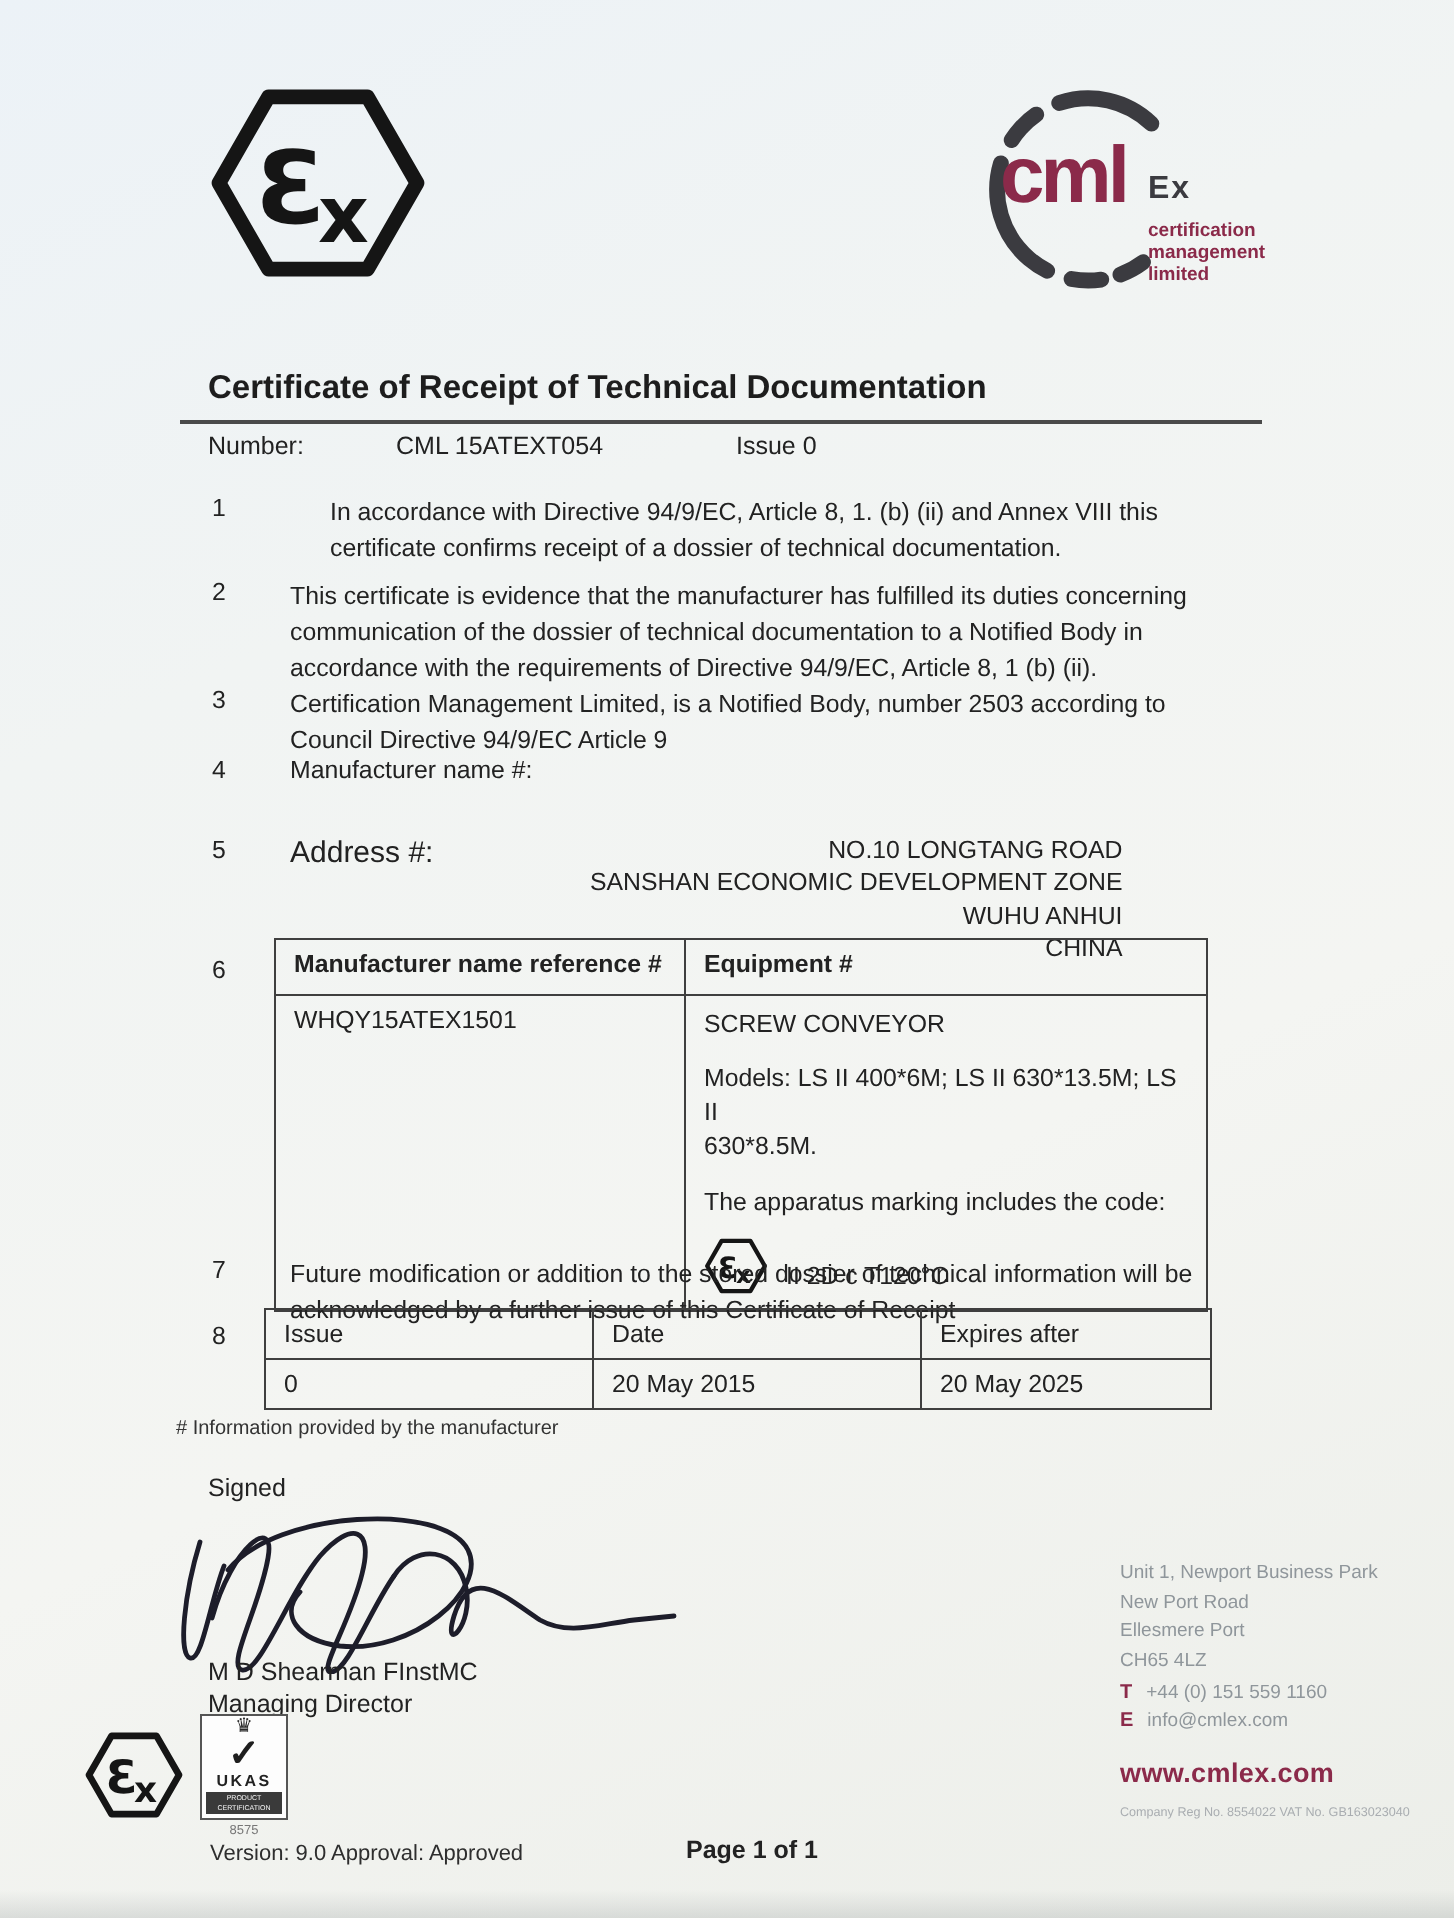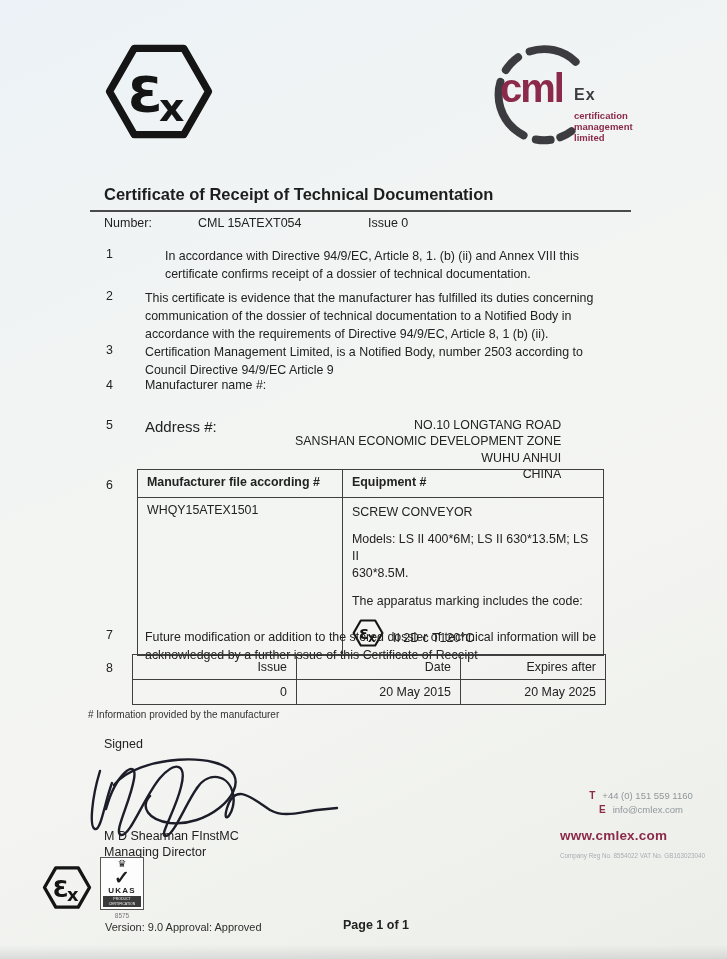--- a/index.html
+++ b/index.html
@@ -54,21 +54,21 @@
   .file-table th { font-weight:bold; height:17px; }
   .file-table .col1 { width:186px; }
   .equip-line { margin:2px 0 12px 0; }
   .models-line { margin:0 0 12px 0; white-space:pre-line; line-height:17px; }
   .marking-intro { margin:0 0 10px 0; }
   .marking-row { display:flex; align-items:flex-end; gap:9px; margin-bottom:2px; }
   .ex-small { width:32px; height:30px; flex:0 0 auto; }
   .marking-code { padding-bottom:3px; }
 
   .issue-table { left:132px; top:654px; width:474px; }
-  .issue-table th, .issue-table td { border:1.4px solid #3f3f3f; padding:4px 9px; text-align:right; font-weight:normal; height:16px; }
+  .issue-table th, .issue-table td { border:1.4px solid #3f3f3f; padding:4px 9px; text-align:left; font-weight:normal; height:16px; }
   .issue-table .ic1 { width:145px; } .issue-table .ic2 { width:145px; }
 
   .footnote { left:88px; top:709px; font-size:10px; color:#333; }
 
   
   .signed-label { left:104px; top:737px; font-size:12.5px; }
   .sig-svg { left:84px; top:751px; width:256px; height:86px; }
   .sig-name { left:104px; top:829px; font-size:12.5px; }
   .sig-role { left:104px; top:845px; font-size:12.5px; }
 
@@ -81,21 +81,21 @@
   .ukas-name { font-size:8px; font-weight:bold; letter-spacing:1.2px; color:#222; }
   .ukas-strip { margin-top:1px; background:#3a3a3a; color:#f5f5f5; font-size:3.5px; line-height:4.5px; padding:1px 0; white-space:pre-line; }
   .ukas-number { margin-top:2px; font-size:6.5px; color:#777; }
 
   .version-line { left:105px; top:921px; font-size:11px; color:#2e2e2e; }
   .page-num { left:343px; top:918px; font-size:12.5px; font-weight:bold; }
 
   
   .contact { left:560px; top:780px; width:162px; }
   .addr { font-size:9.5px; line-height:14.5px; color:#8f969b; white-space:pre-line; }
-  .contact-row { margin-top:3px; font-size:9.5px; color:#8f969b;text-align:center; }
+  .contact-row { margin-top:3px; font-size:9.5px; color:#8f969b; }
   .contact-row:first-of-type { margin-top:10px; }
   .contact-key { color:var(--maroon,#8b2a4a); font-weight:bold; font-size:10px; margin-right:7px; }
   .website { margin-top:13px; font-size:13.5px; font-weight:bold; color:var(--maroon,#8b2a4a); letter-spacing:.2px; }
   .reg-line { margin-top:9px; font-size:6.3px; color:#a9adb1; white-space:nowrap; }
 </style>
 </head>
 <body>
 
 <svg width="0" height="0" style="position:absolute">
   <defs>
@@ -148,21 +148,21 @@
   <div class="abs c5l">Address #:</div>
   <div class="abs c5v">NO.10 LONGTANG ROAD
 SANSHAN ECONOMIC DEVELOPMENT ZONE
 WUHU ANHUI
 CHINA</div>
 
   <div class="abs cnum c6n">6</div>
   <table class="abs file-table">
     <tbody>
         <tr>
-      <th class="col1">Manufacturer file according #</th>
+      <th class="col1">Manufacturer name reference #</th>
       <th>Equipment #</th>
     </tr>
     <tr>
       <td>WHQY15ATEX1501</td>
       <td>
         <div class="equip-line">SCREW CONVEYOR</div>
         <div class="models-line">Models: LS II 400*6M; LS II 630*13.5M; LS II
 630*8.5M.</div>
         <div class="marking-intro">The apparatus marking includes the code:</div>
         <div class="marking-row">
@@ -221,20 +221,24 @@
       <div class="ukas-strip">PRODUCT
 CERTIFICATION</div>
     </div>
     <div class="ukas-number">8575</div>
   </div>
 
   <div class="abs version-line">Version: 9.0  Approval: Approved</div>
   <div class="abs page-num">Page 1 of 1</div>
 
   <div class="abs contact">
+    <div class="addr">Unit 1, Newport Business Park
+New Port Road
+Ellesmere Port
+CH65 4LZ</div>
     <div class="contact-row">
       <span class="contact-key">T</span><span>+44 (0) 151 559 1160</span>
     </div>
     <div class="contact-row">
       <span class="contact-key">E</span><span>info@cmlex.com</span>
     </div>
     <div class="website">www.cmlex.com</div>
     <div class="reg-line">Company Reg No. 8554022    VAT No. GB163023040</div>
   </div>
 

